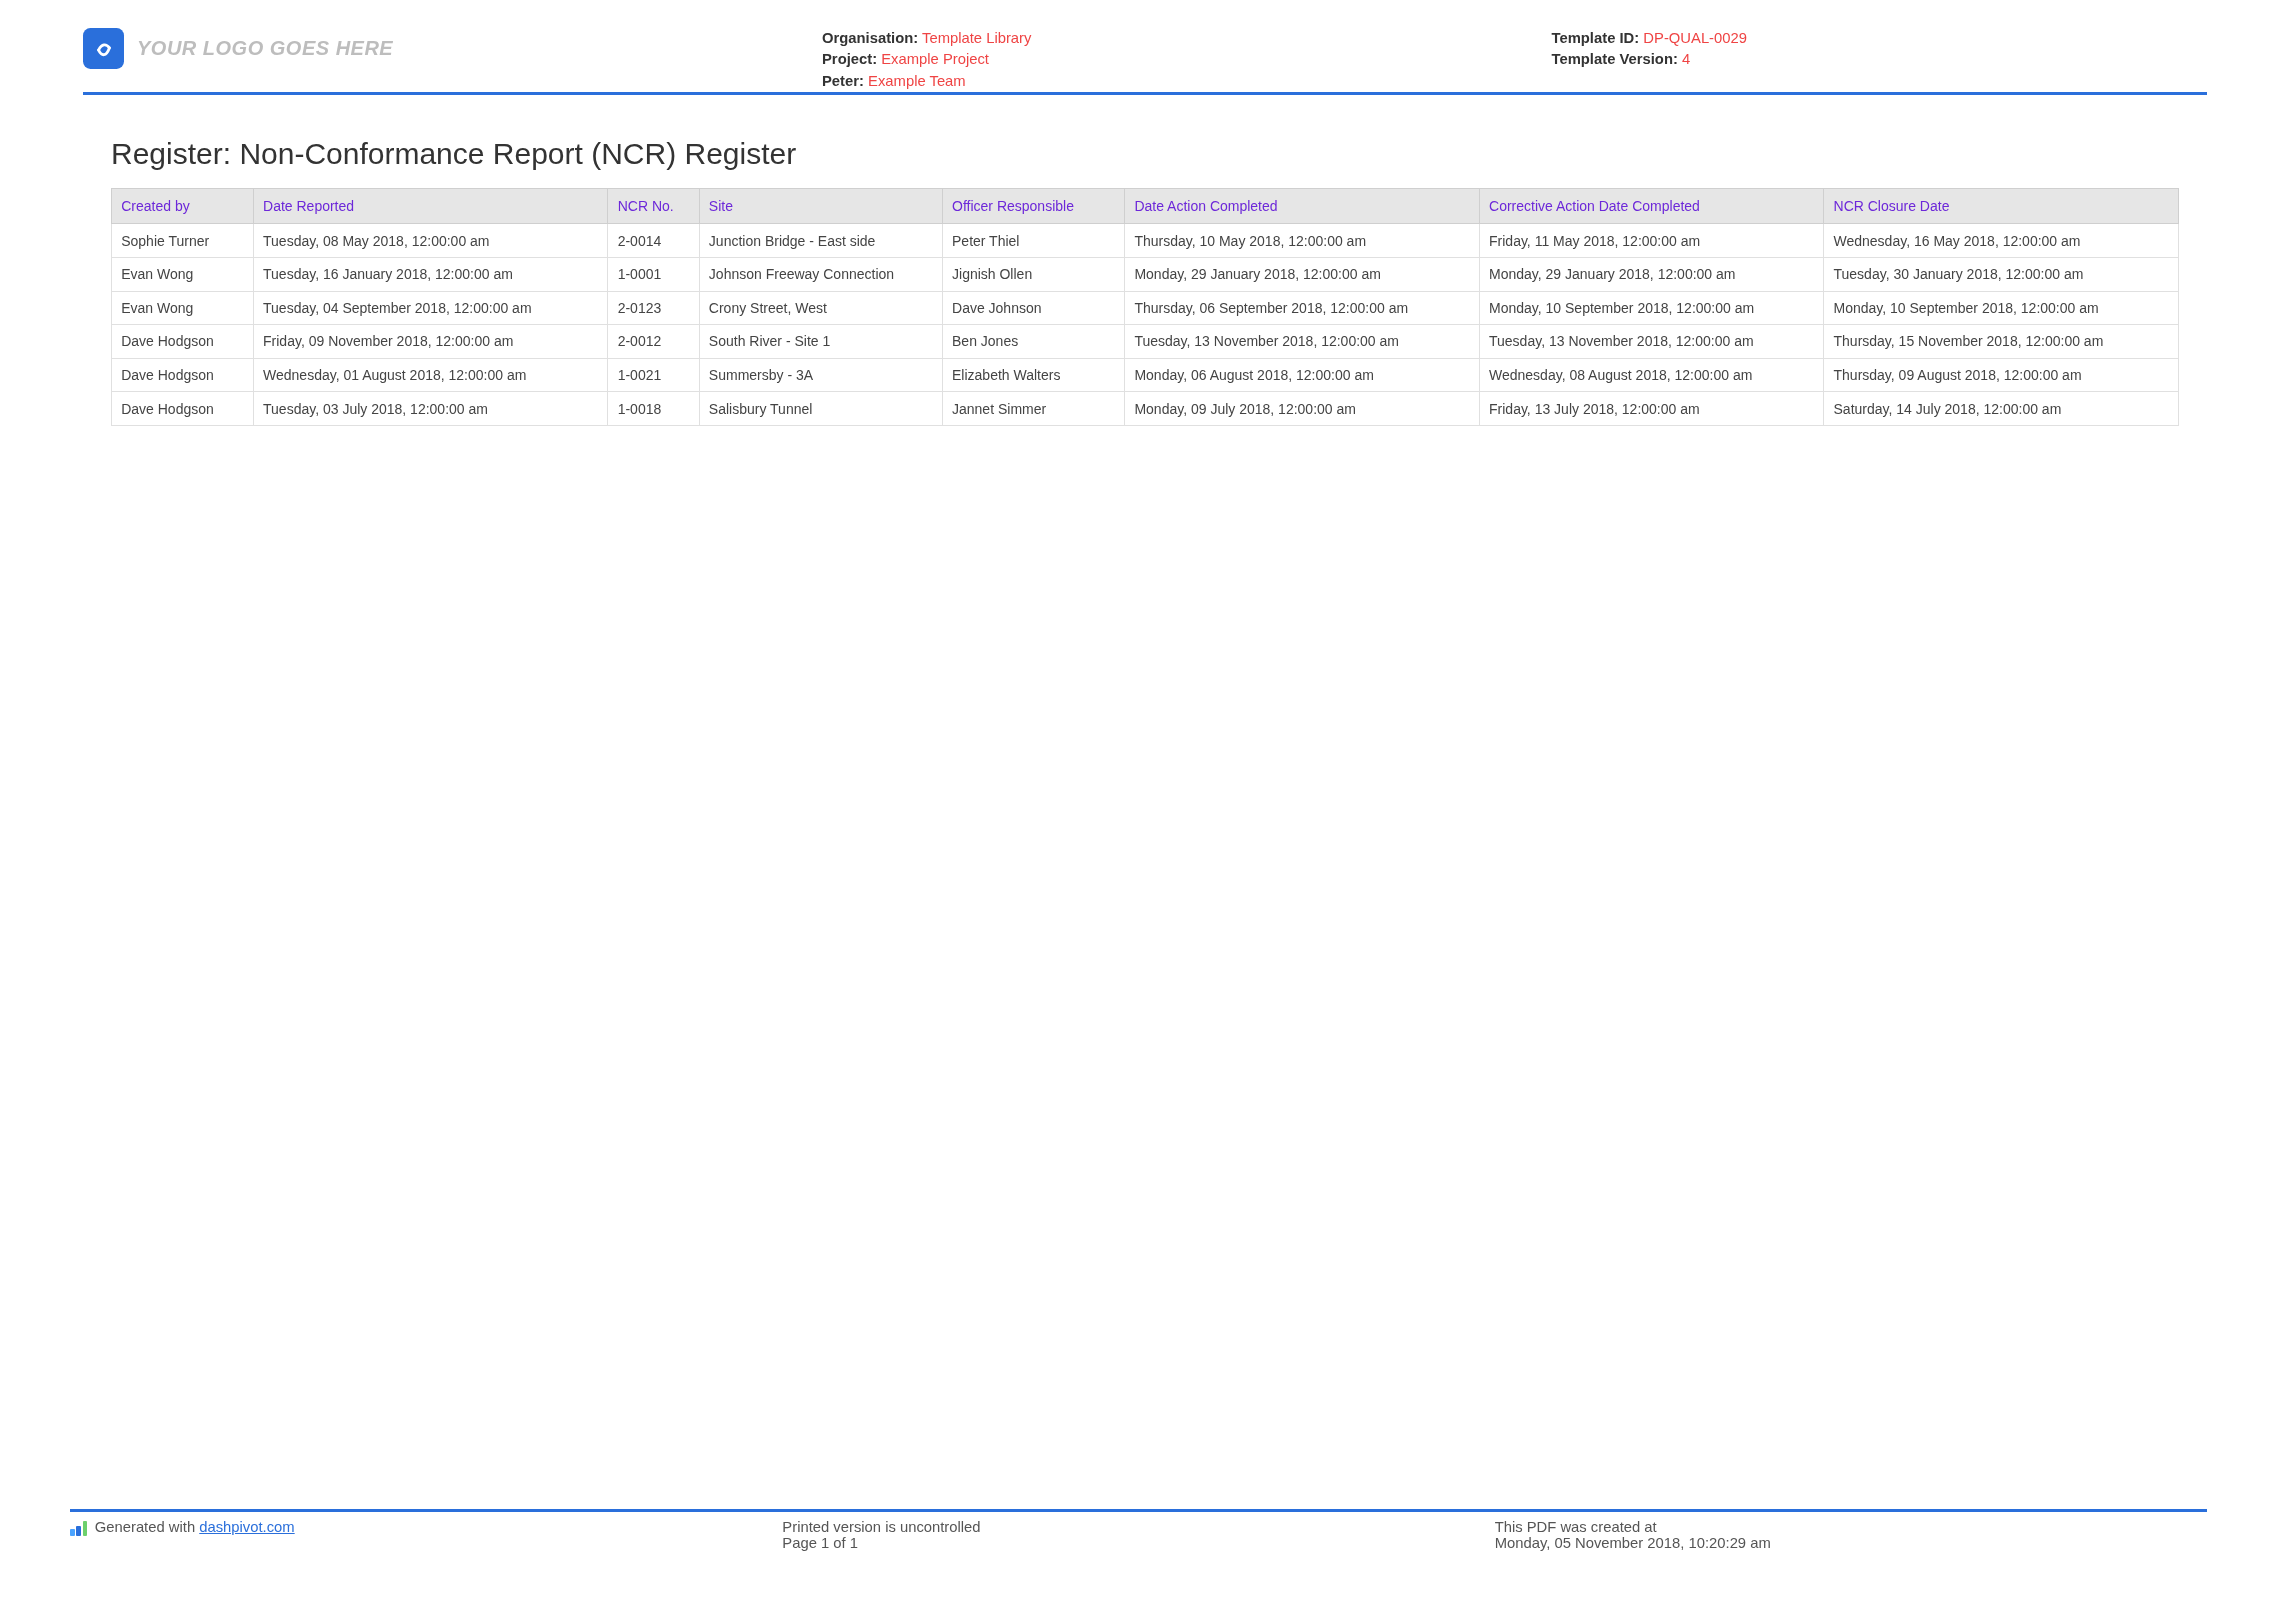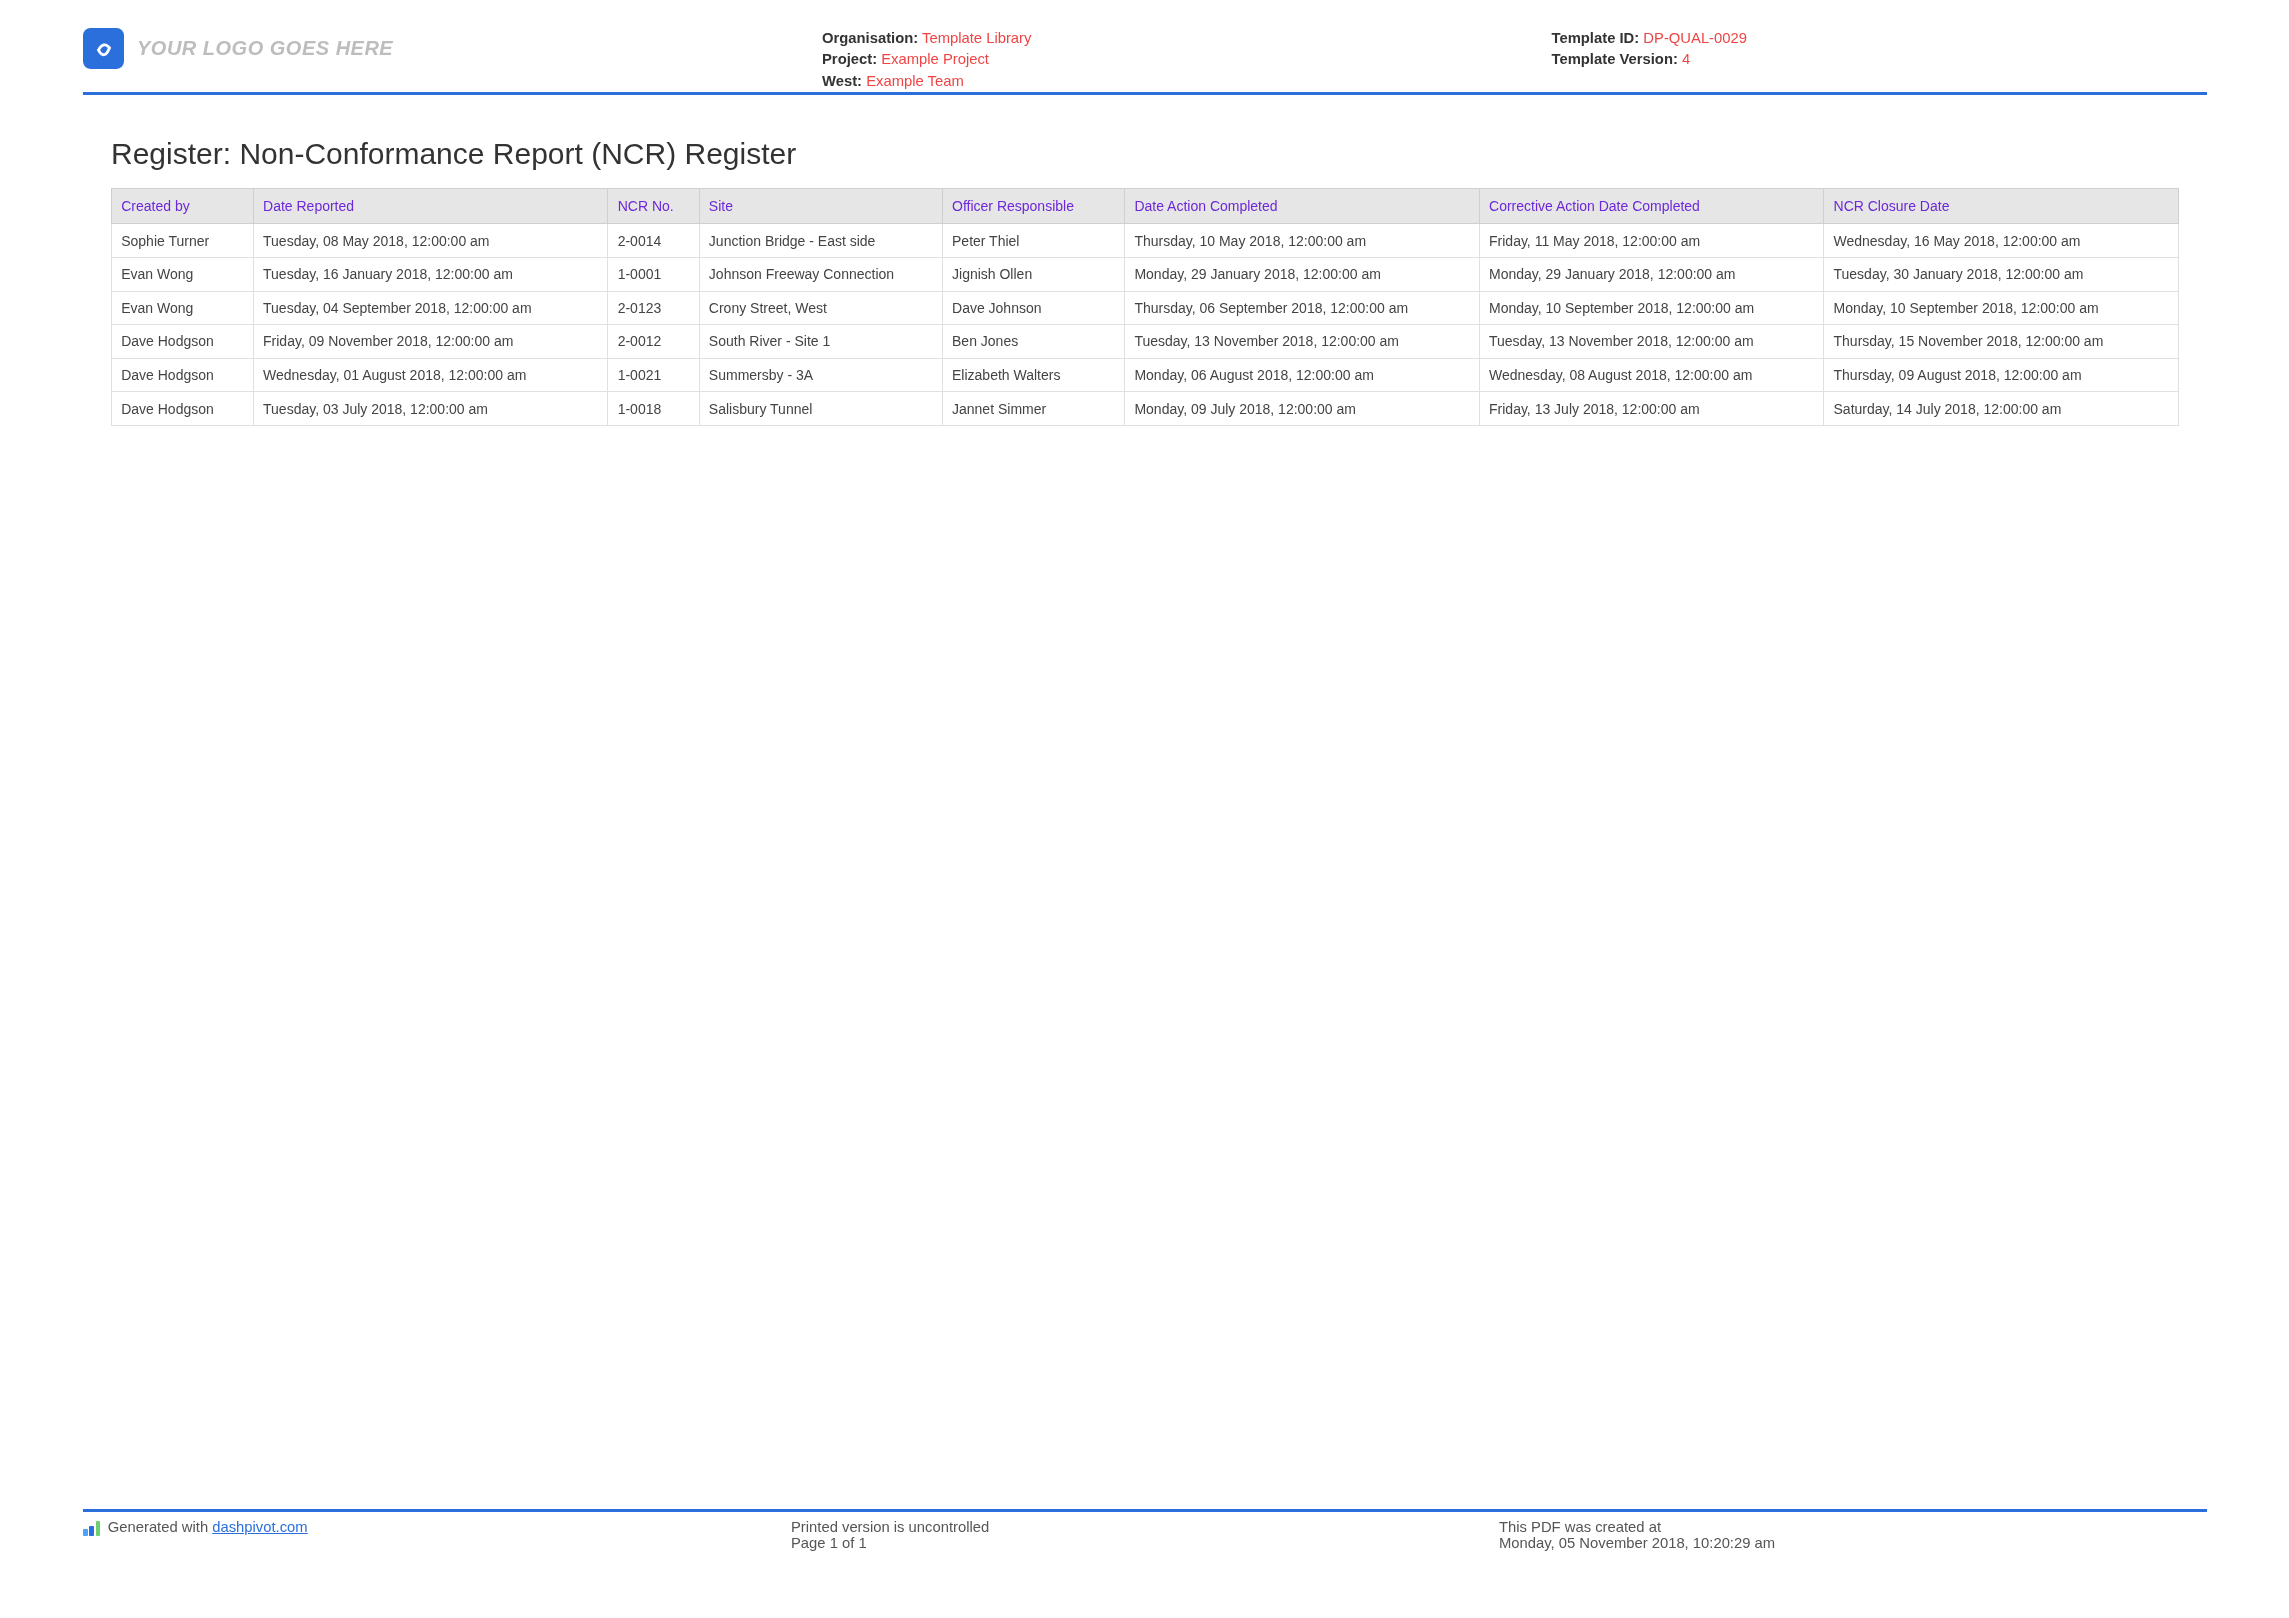--- a/index.html
+++ b/index.html
@@ -89,21 +89,21 @@
     col.c-dr  { width: 17.5%; }
     col.c-no  { width: 4.5%; }
     col.c-site{ width: 12%; }
     col.c-off { width: 9%; }
     col.c-dac { width: 17.5%; }
     col.c-cad { width: 17%; }
     col.c-ncd { width: 17.5%; }
 
     .footer-band {
       position:absolute;
-      left: 83px; right: 83px;
+      left: 70px; right: 83px;
       bottom: 68px;
       border-top: 3.7px solid #2a6fdb;
       padding-top: 7.4px;
       display:flex;
       font-size: 14.8px;
       color: #555;
     }
     .footer-left {
       flex:1;
       display:flex;
@@ -142,21 +142,21 @@
     <div class="meta-group meta-center">
       <div>
         <span class="meta-label">Organisation:</span>
         <span class="meta-value">Template Library</span>
       </div>
       <div>
         <span class="meta-label">Project:</span>
         <span class="meta-value">Example Project</span>
       </div>
       <div>
-        <span class="meta-label">West:</span>
+        <span class="meta-label">Peter:</span>
         <span class="meta-value">Example Team</span>
       </div>
     </div>
 
     <div class="meta-group meta-right">
       <div>
         <span class="meta-label">Template ID:</span>
         <span class="meta-value">DP-QUAL-0029</span>
       </div>
       <div>

